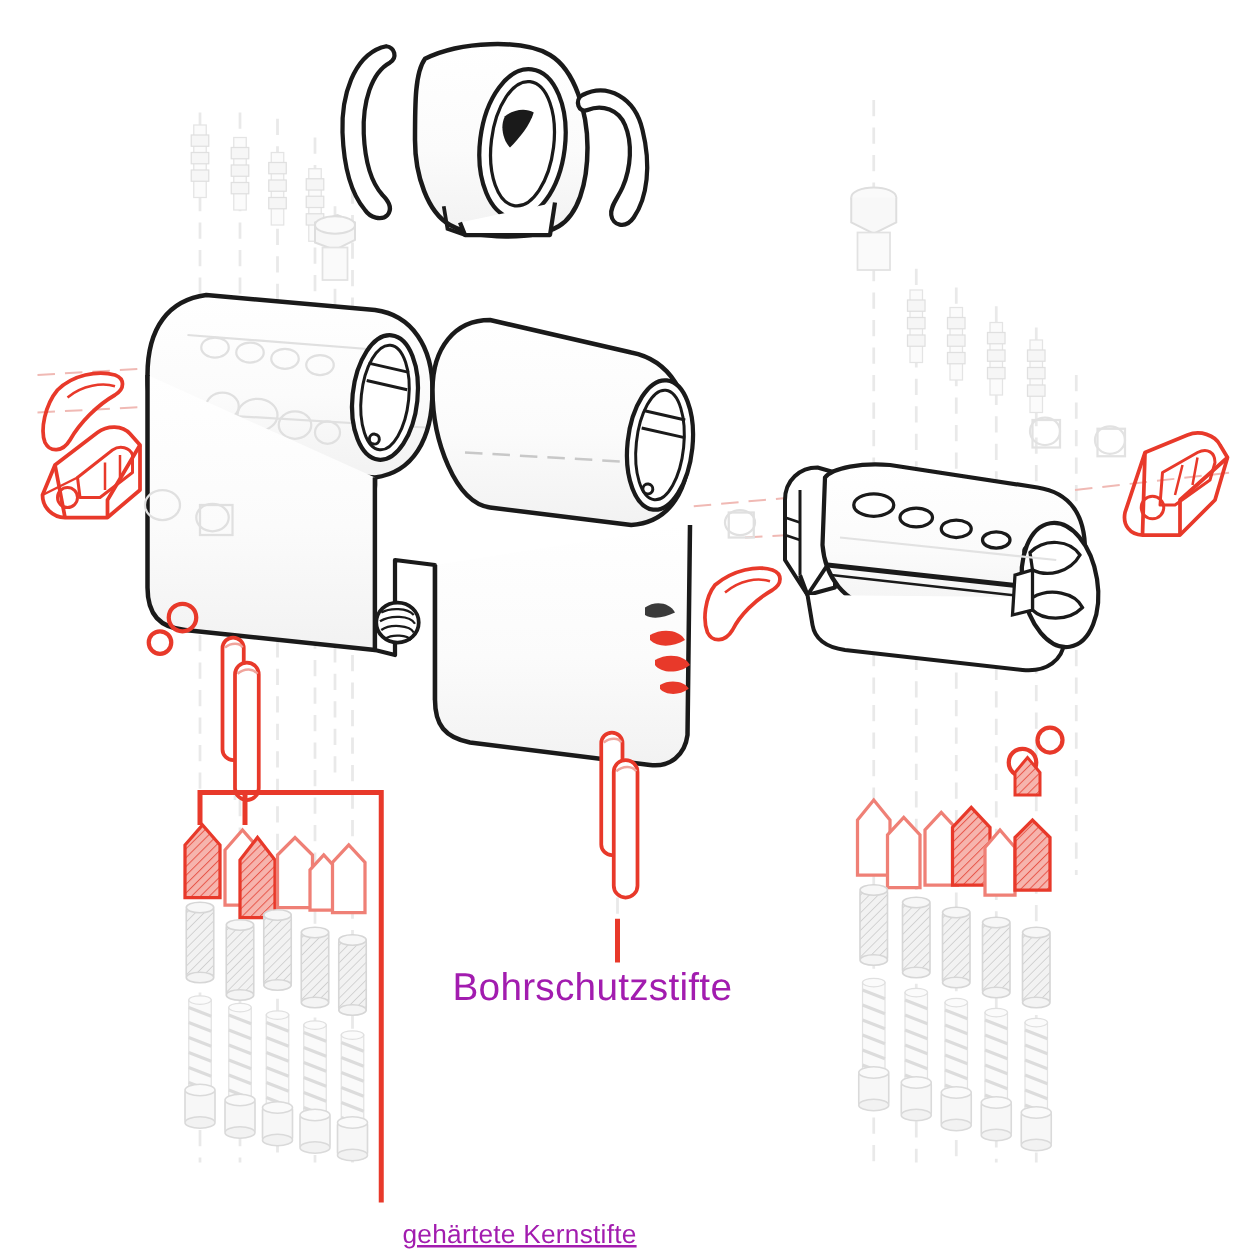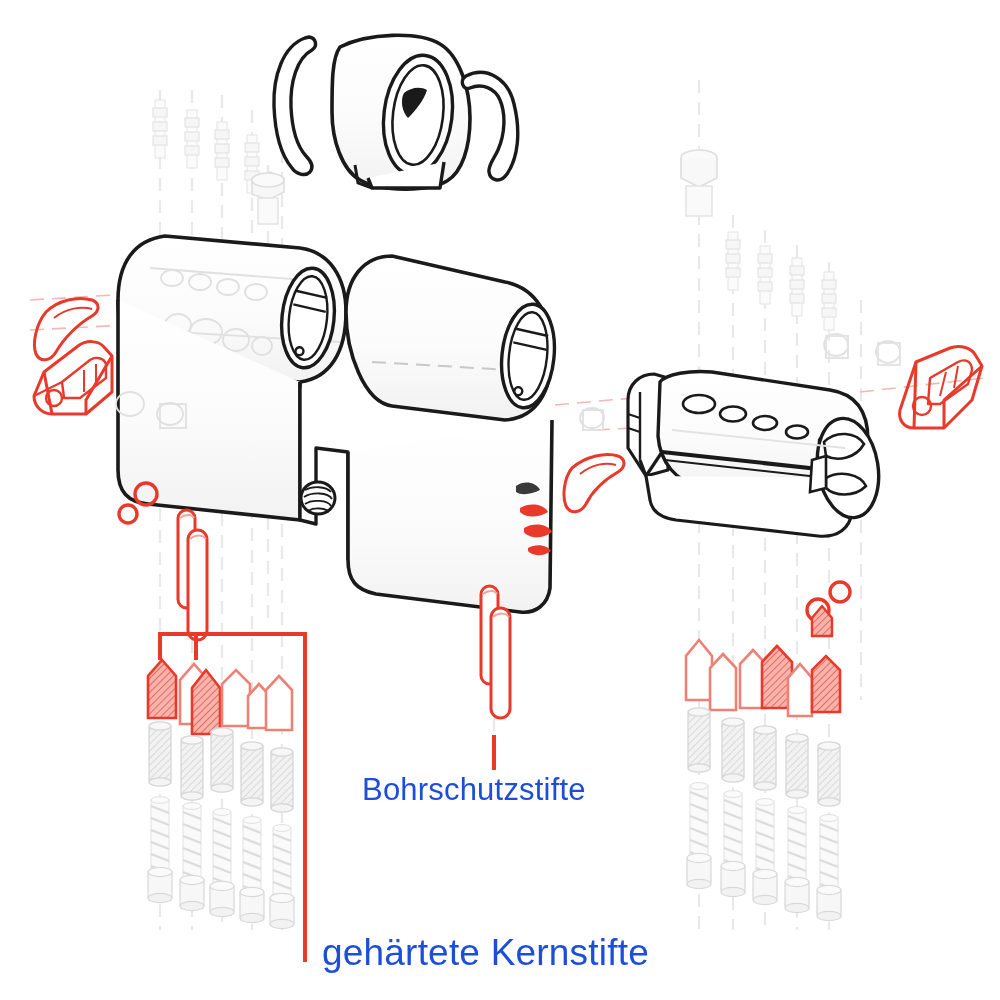--- a/index.html
+++ b/index.html
@@ -5,27 +5,27 @@
   html,body{margin:0;padding:0;background:#ffffff;}
   body{
     width:1000px;height:1000px;overflow:hidden;
     font-family:"Liberation Sans","DejaVu Sans",sans-serif;
     position:relative;
   }
   #stage{position:absolute;inset:0;width:1000px;height:1000px;}
   svg{display:block;}
   .lbl{
     position:absolute;
-    color:#1d4ed8;
+    color:#a21caf;
     font-weight:400;
     white-space:nowrap;
     letter-spacing:0.2px;
   }
   #label-bohrschutzstifte{left:362px;top:772px;font-size:31px;}
-  #label-kernstifte{left:322px;top:932px;font-size:37px;}
+  #label-kernstifte{left:322px;top:976px;font-size:21px;text-decoration:underline;}
 </style>
 </head>
 <body>
 
 <div id="stage">
 
 <svg width="1000" height="1000" viewBox="0 0 1000 1000">
 
   <defs>
     <pattern id="hatchRed" width="5" height="5" patternTransform="rotate(45)" patternUnits="userSpaceOnUse">

